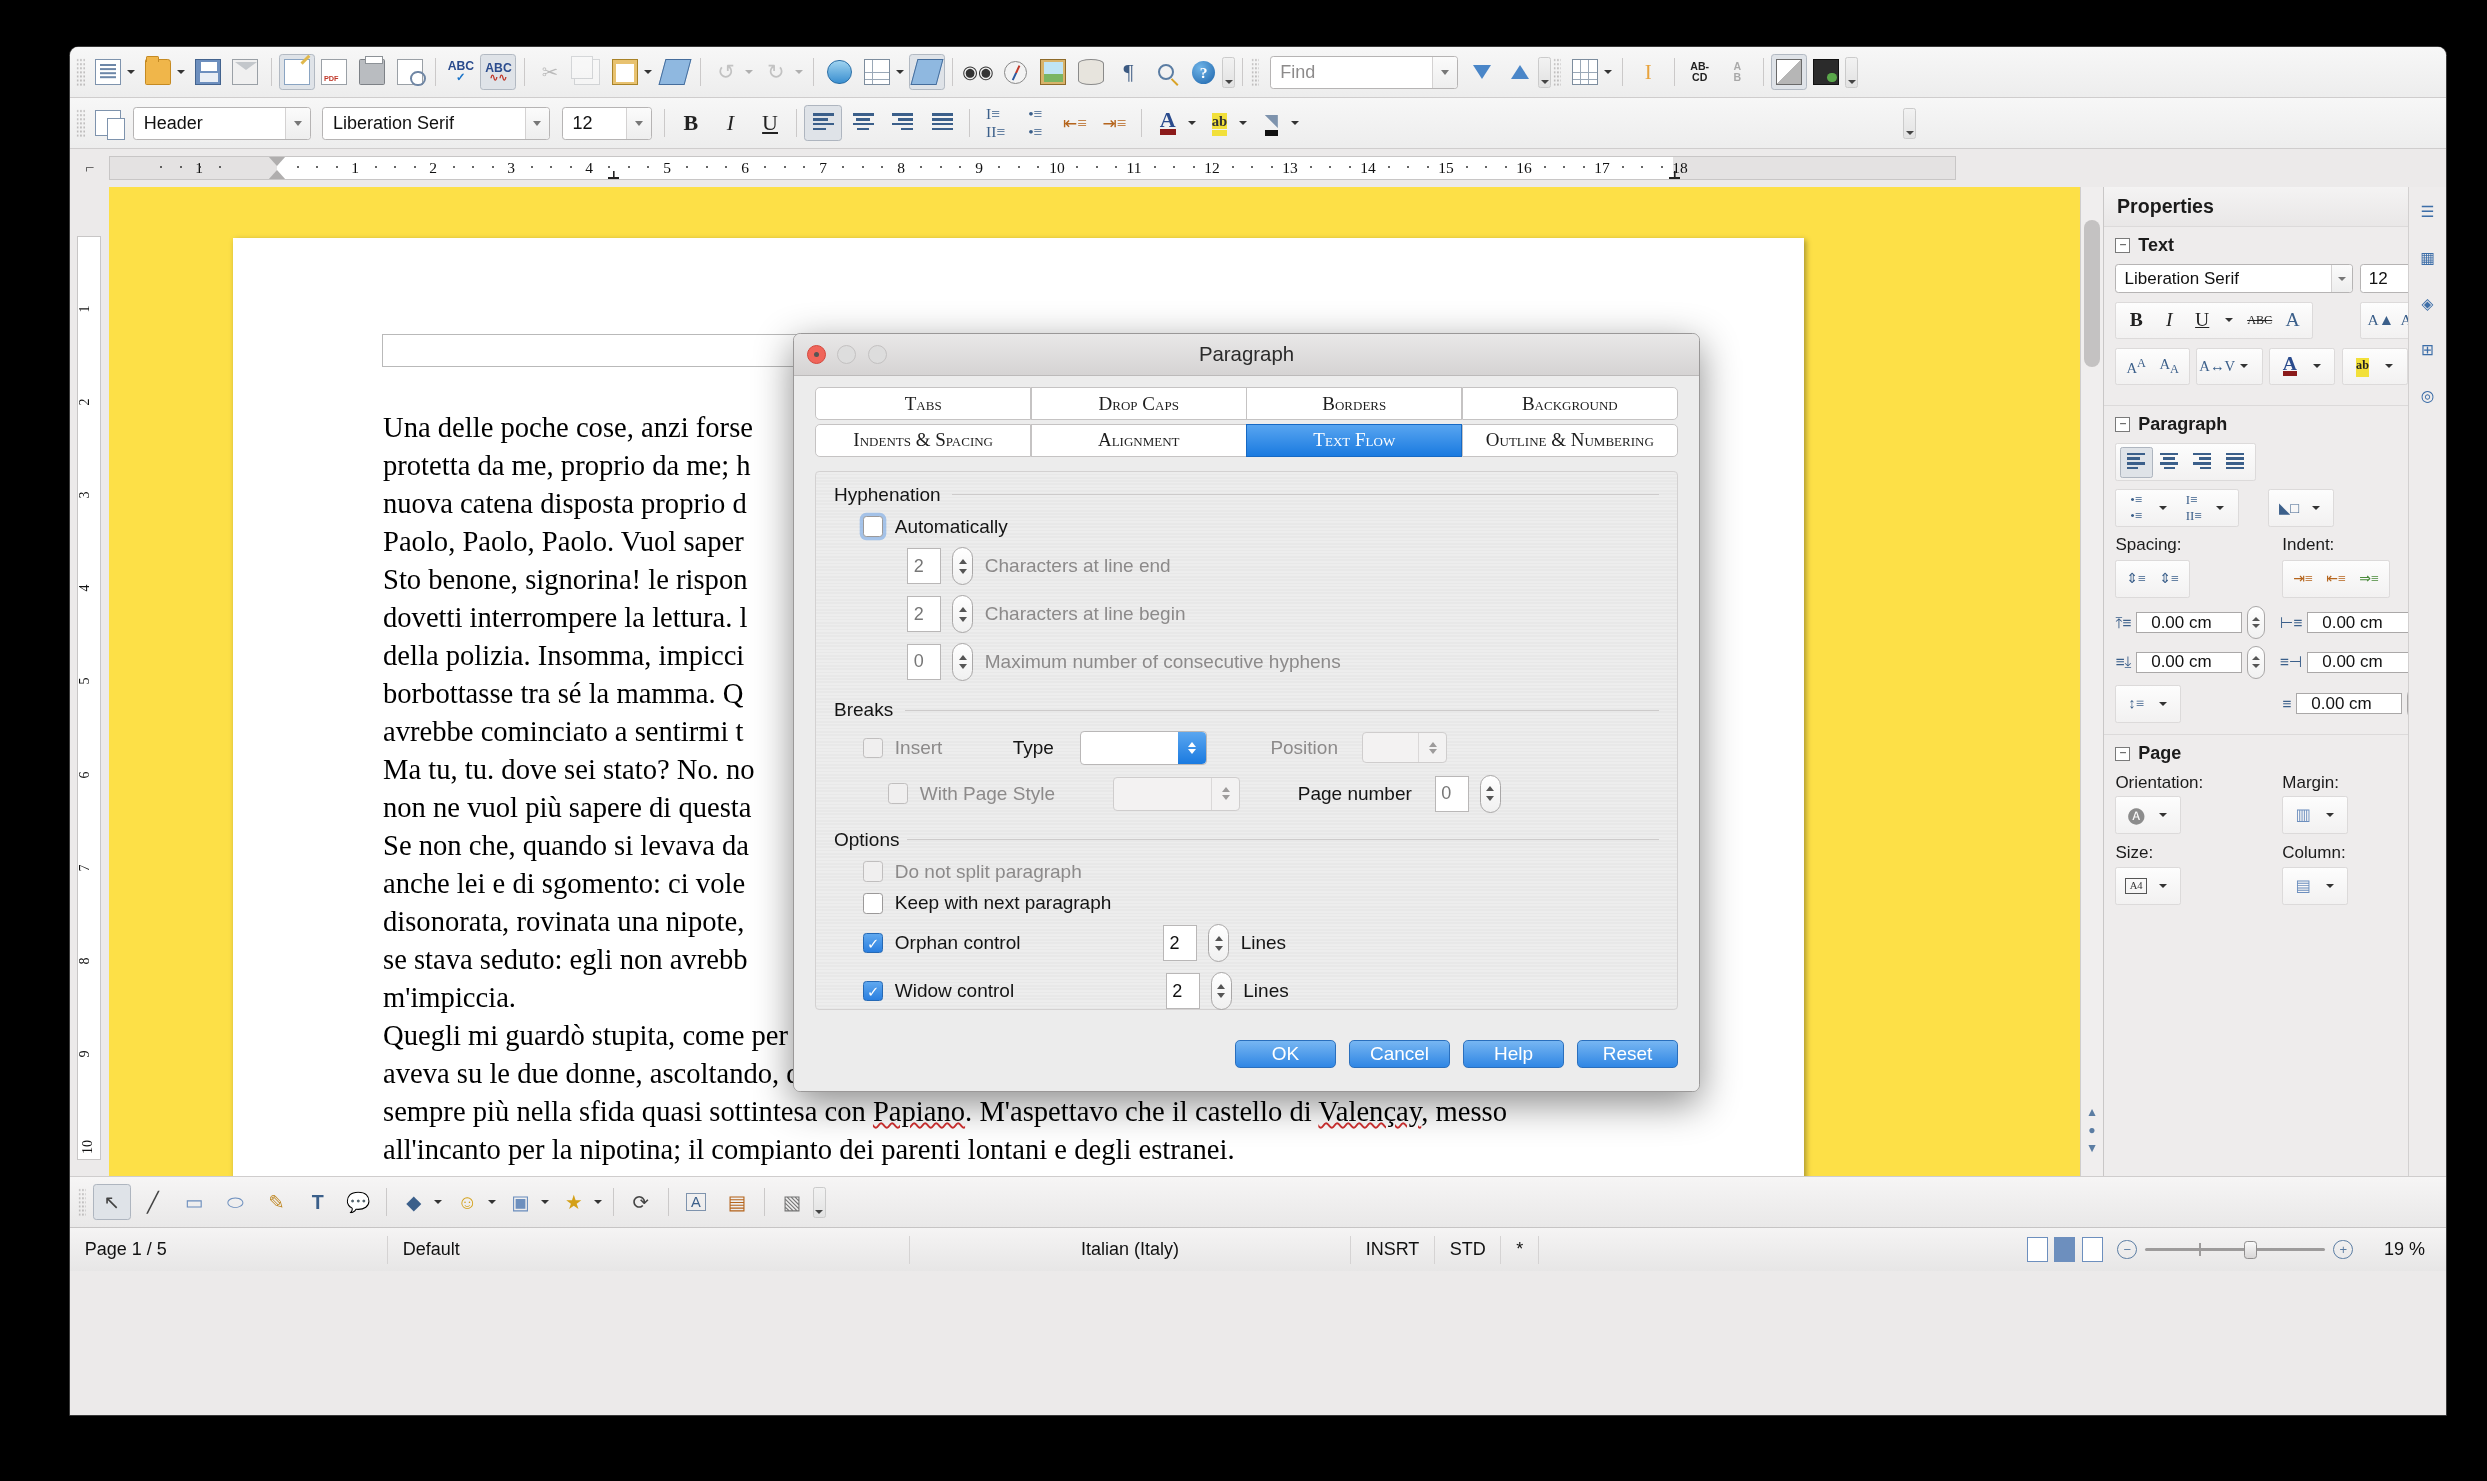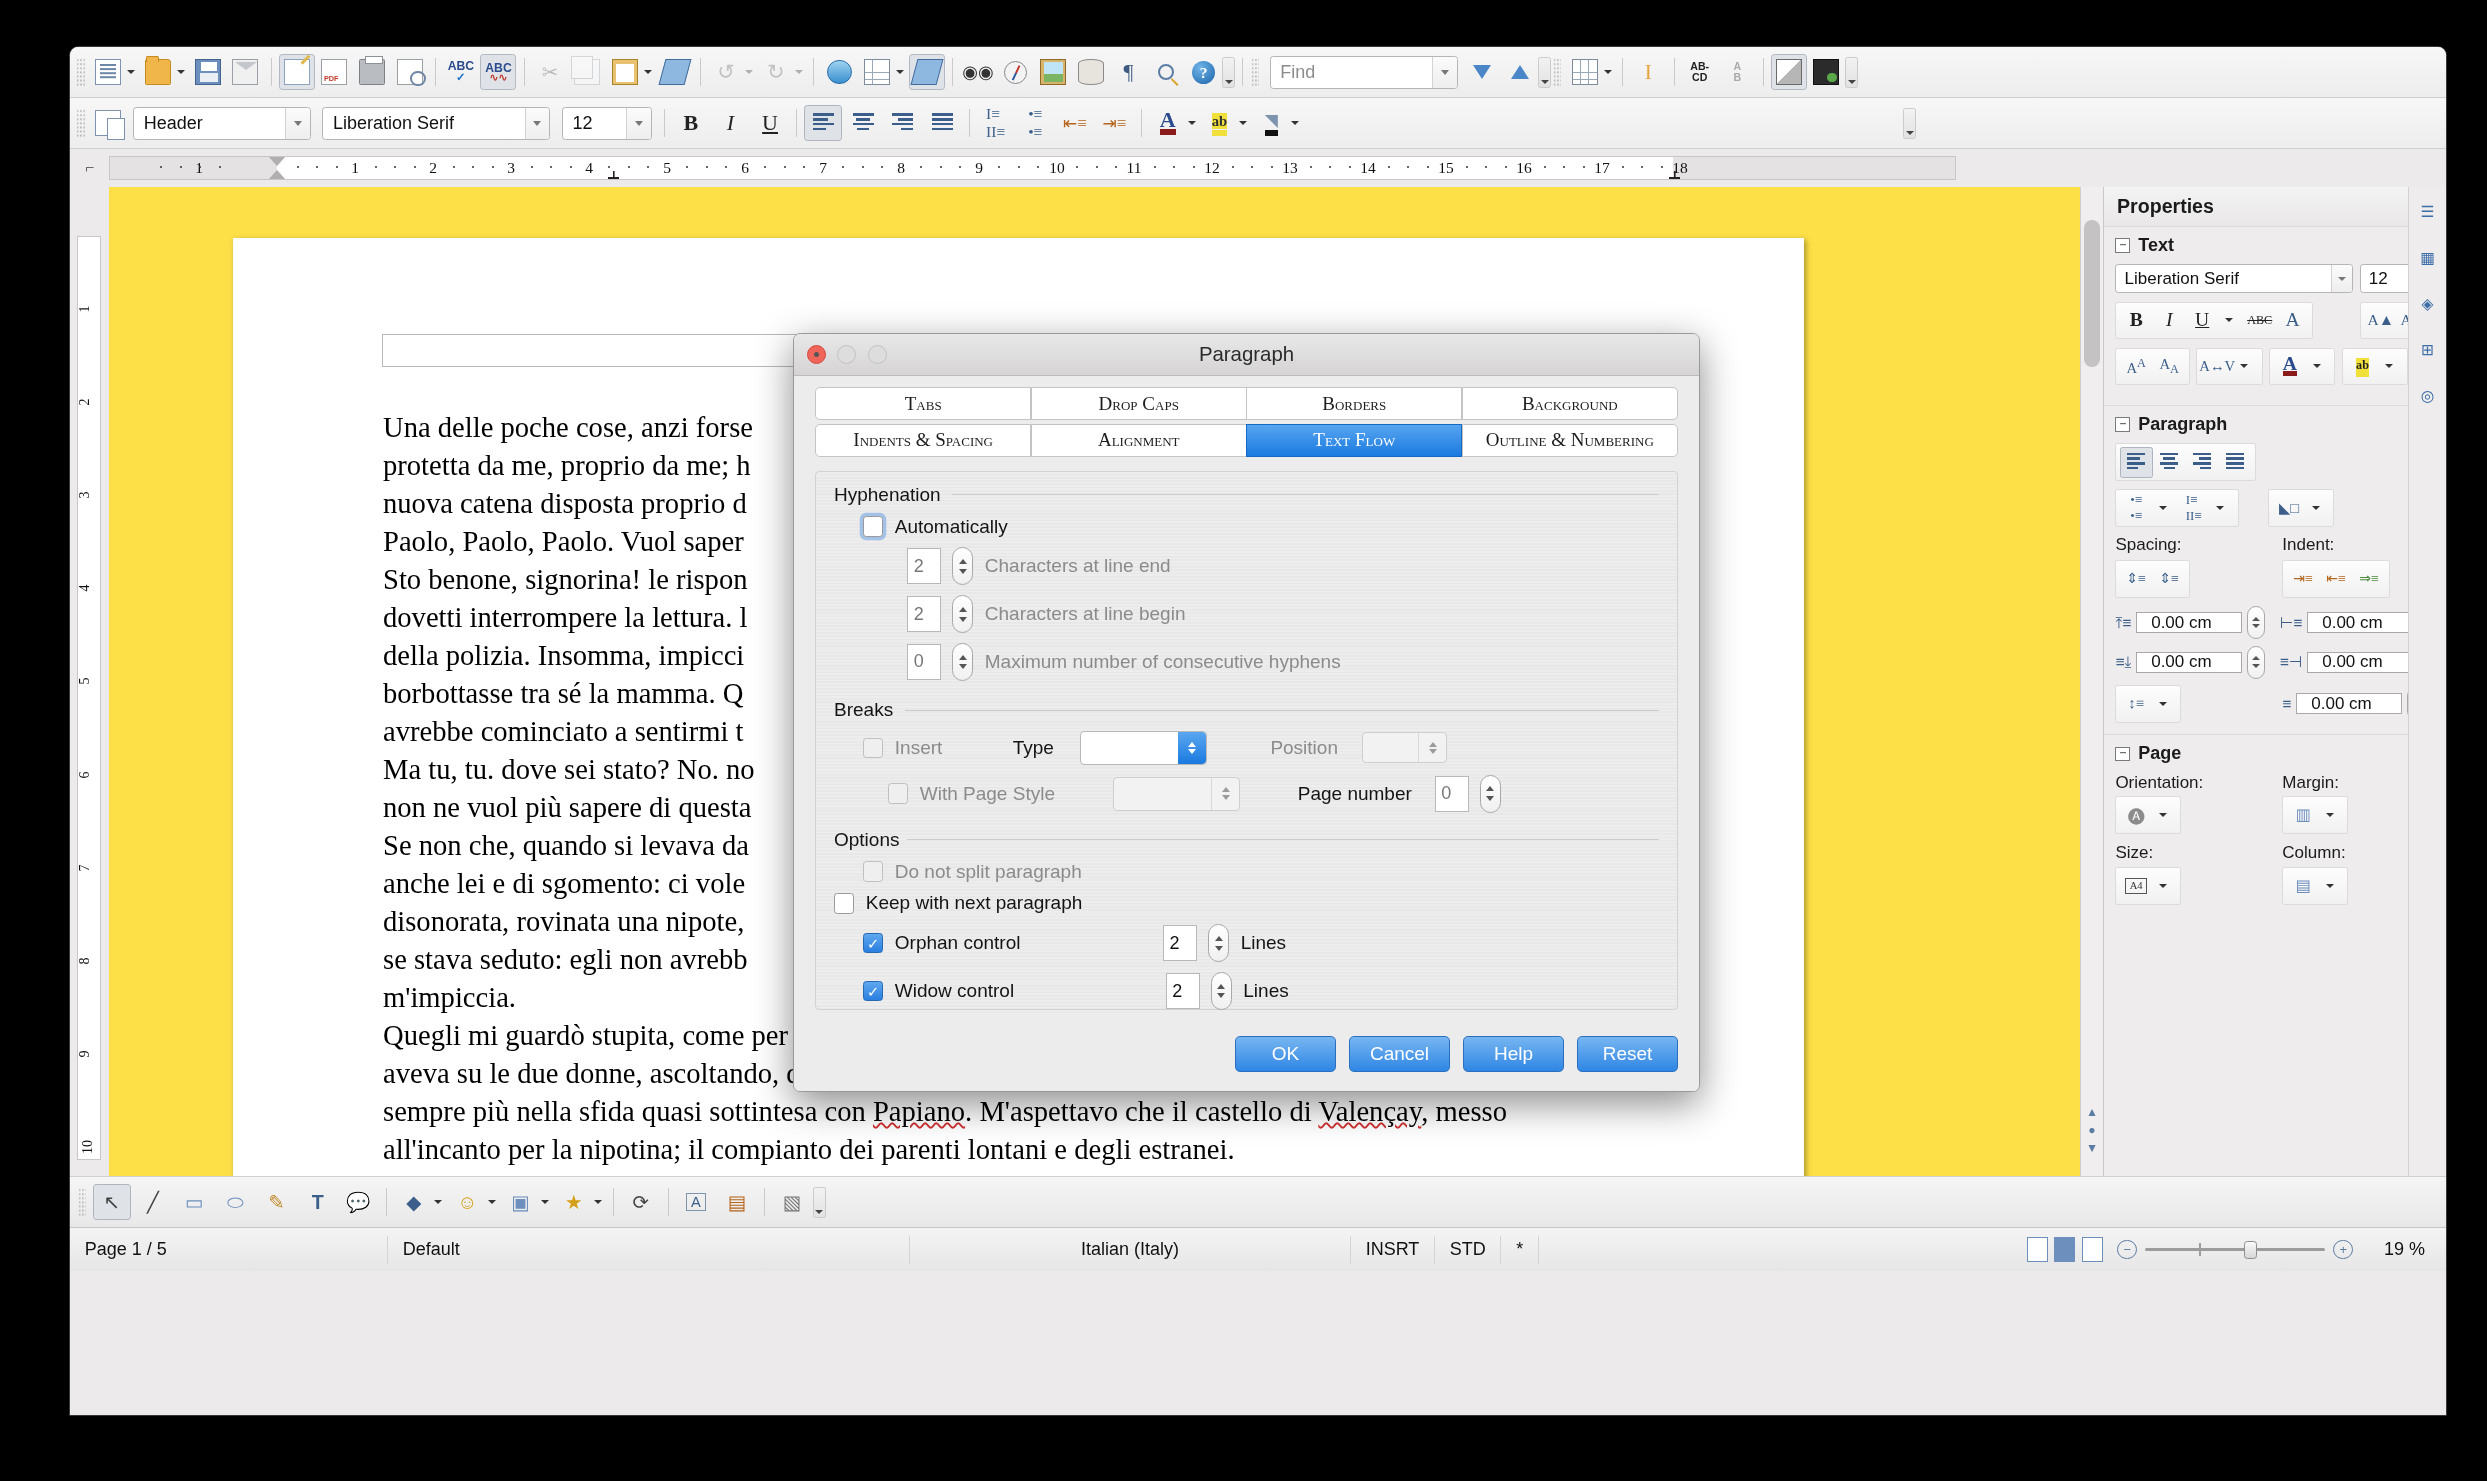--- a/index.html
+++ b/index.html
@@ -323,21 +323,21 @@
     width:127px;height:34px;background:#fff;border:0.8px solid #b9b7b7;border-radius:4.1px;position:relative;
   }
   .dd .btn { position:absolute;right:0;top:0;bottom:0;width:28px;border-radius:0 4.1px 4.1px 0;
      background:linear-gradient(#5aa6f0,#1a7ae0); display:flex;flex-direction:column;align-items:center;justify-content:center;gap:2.4px; }
   .dd .btn i{display:block;width:0;height:0;border-left:4.9px solid transparent;border-right:4.9px solid transparent;}
   .dd .btn i.up{border-bottom:5.7px solid #fff;} .dd .btn i.dn{border-top:5.7px solid #fff;}
   .dd.disabled { background:#f3f2f2; border-color:#cfcdcd; }
   .dd.disabled .btn { background:transparent; border-left:0.8px solid #dad8d8; }
   .dd.disabled .btn i.up{border-bottom-color:#9d9b9b;} .dd.disabled .btn i.dn{border-top-color:#9d9b9b;}
   .dd.small { width:85px; height:31px; }
-  .dbtn { width:101px;height:36px;border-radius:4.9px;border:0.8px solid #2a6fbd;
+  .dbtn { width:101px;height:28px;border-radius:4.9px;border:0.8px solid #2a6fbd;
      background:linear-gradient(#77b6f2,#2f86e4); color:#fff; font-size:19px;
      display:flex;align-items:center;justify-content:center; font-family:"Liberation Sans",sans-serif; }
   .dlg-footer { position:absolute; left:0;right:0;bottom:0;height:75px; background:#ececec;
      display:flex; align-items:center; justify-content:flex-end; padding-right:21px; gap:13px; }
 </style>
 </head>
 <body>
 
 <div id="root">
   <div class="window">
@@ -1213,21 +1213,21 @@
         </div>
 
         <div class="grp-title" style="margin-top:16.3px;gap:8px;">
           <span>Options</span>
           <span class="ln"></span>
         </div>
         <div class="row" style="margin-left:29px;">
           <span class="cb dis"></span>
           <span style="color:#8c8a8a">Do not split paragraph</span>
         </div>
-        <div class="row" style="">
+        <div class="row" style="margin-left:29px;">
           <span class="cb"></span>
           <span>Keep with next paragraph</span>
         </div>
         <div class="row" style="margin-left:29px;">
           <span class="cb on">✓</span>
           <span>Orphan control</span>
           <span class="numfield black" style="margin-left:131px;">
               <span>2</span>
             </span>
           <span class="spin2">

